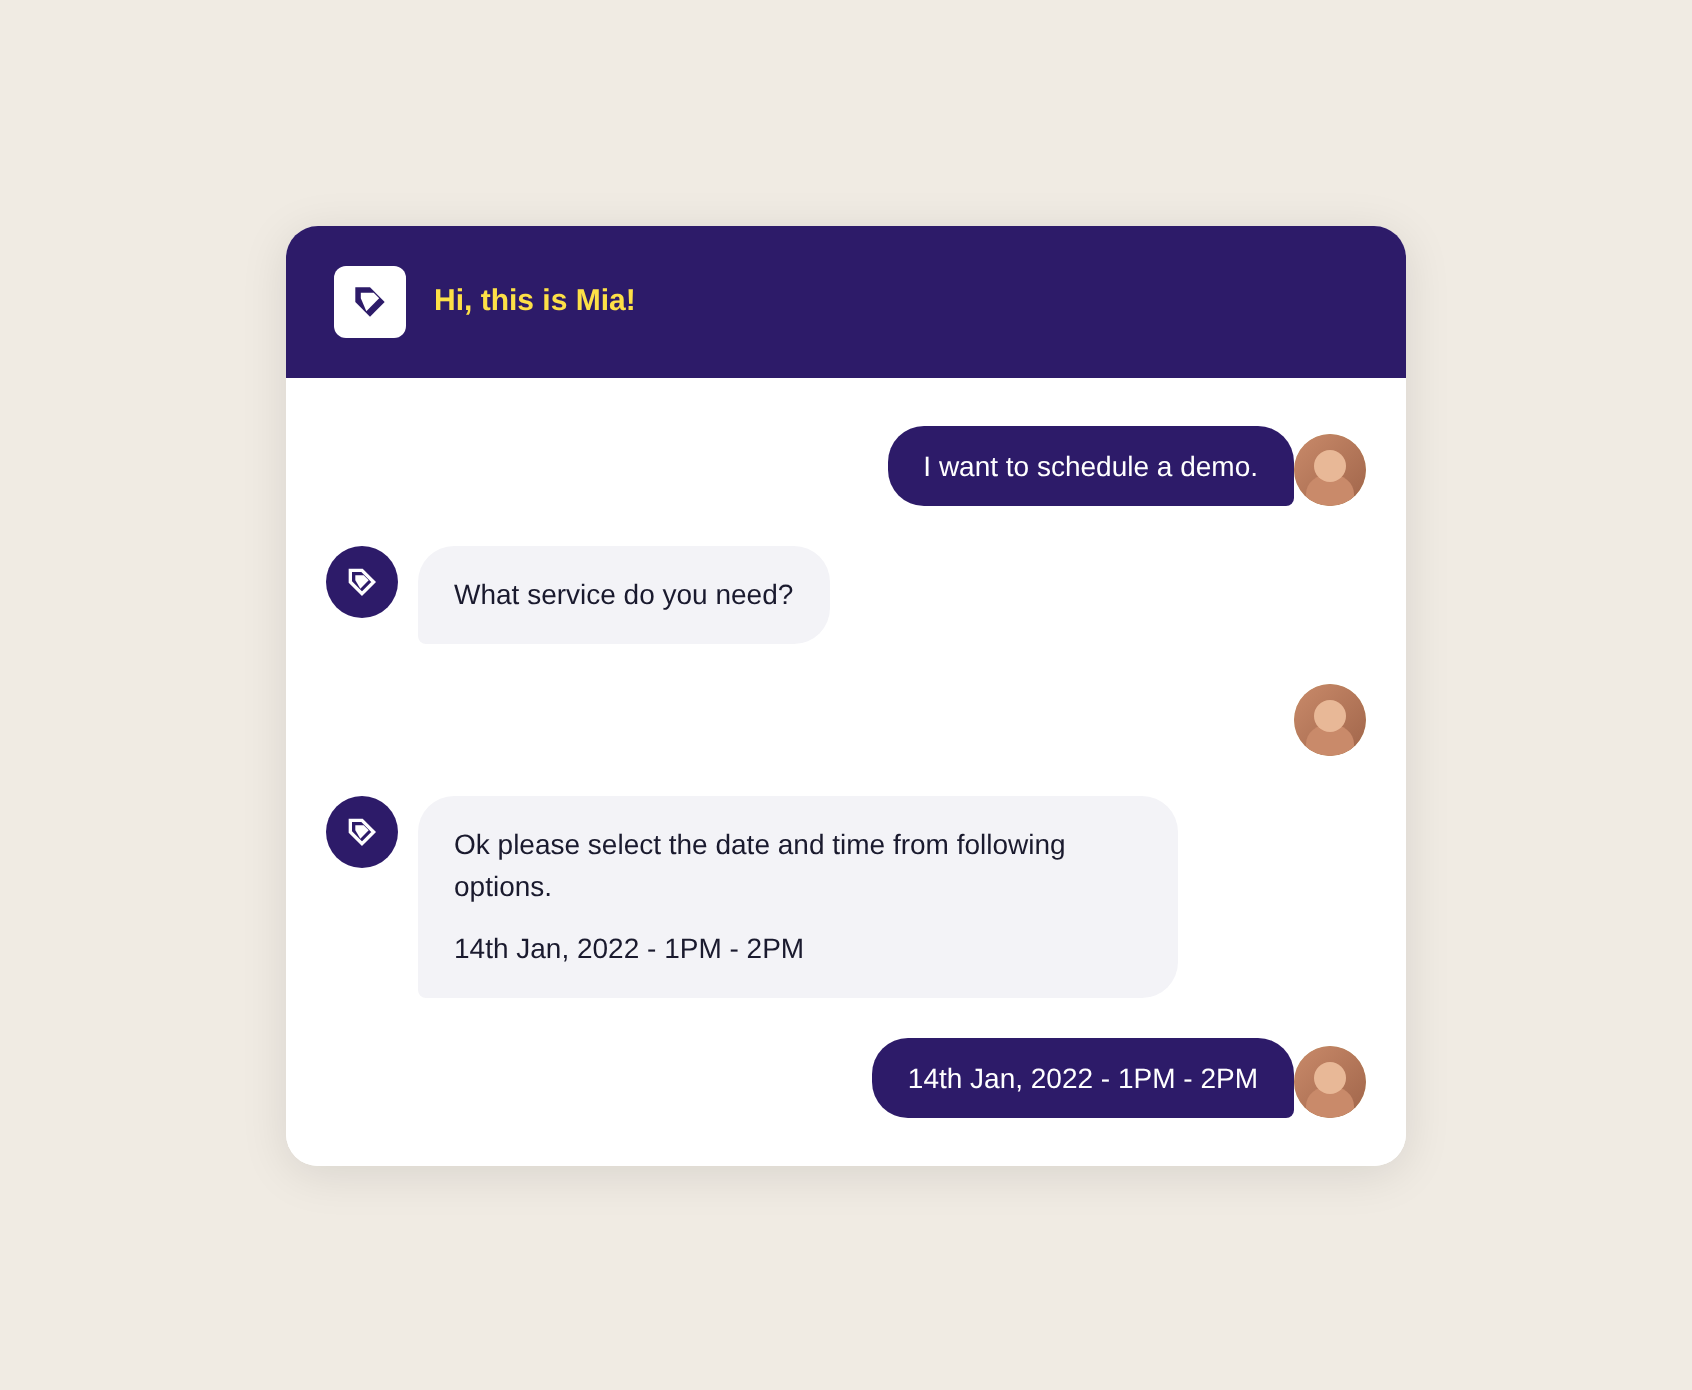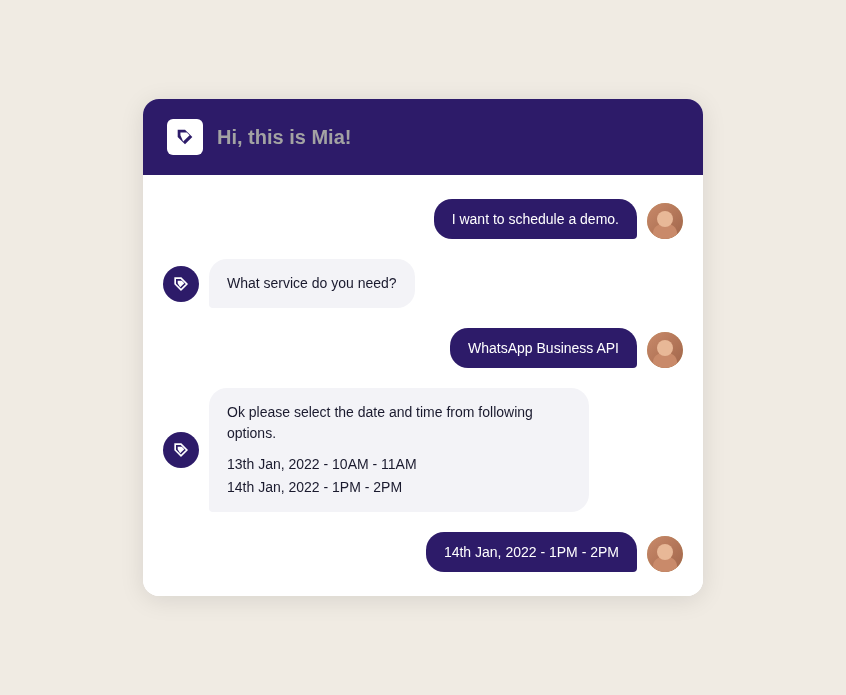--- a/index.html
+++ b/index.html
@@ -39,39 +39,38 @@
       justify-content: center;
       flex-shrink: 0;
     }
 
     .logo-icon svg {
       width: 22px;
       height: 22px;
     }
 
     .chat-header-title {
-      color: #a3a3a3;
-      font-size: 20px;
+      color: #fde047;
+      font-size: 15px;
       font-weight: 600;
     }
 
     .chat-body {
       padding: 24px 20px;
       display: flex;
       flex-direction: column;
       gap: 20px;
       background: #ffffff;
     }
 
     
     .message-row-user {
       display: flex;
       justify-content: flex-end;
       align-items: flex-end;
-      gap: 10px;
     }
 
     .bubble-user {
       background: #2d1b69;
       color: #ffffff;
       border-radius: 18px 18px 4px 18px;
       padding: 12px 18px;
       font-size: 14px;
       max-width: 340px;
     }
@@ -85,21 +84,21 @@
       flex-shrink: 0;
       display: flex;
       align-items: center;
       justify-content: center;
     }
 
     
     .message-row-bot {
       display: flex;
       justify-content: flex-start;
-      align-items: center;
+      align-items: flex-start;
       gap: 10px;
     }
 
     .bot-avatar {
       width: 36px;
       height: 36px;
       border-radius: 50%;
       background: #2d1b69;
       display: flex;
       align-items: center;
@@ -200,39 +199,35 @@
           <path d="M5 5 L12 5 L19 12 L12 19 L5 12 Z" fill="none" stroke="#ffffff" stroke-width="2"></path>
           <path d="M8 8 L13 8 L16 11 L11 16 L8 11 Z" fill="#ffffff"></path>
         </svg>
       </div>
       <div class="bubble-bot">
         <span>What service do you need?</span>
       </div>
     </div>
 
     <div class="message-row-user">
-      <div class="bubble-user">
-        <span>WhatsApp Business API</span>
-      </div>
       <div class="avatar">
         <div class="avatar-face"></div>
       </div>
     </div>
 
     <div class="message-row-bot">
       <div class="bot-avatar">
         <svg viewBox="0 0 24 24" fill="none" xmlns="http://www.w3.org/2000/svg">
           <path d="M5 5 L12 5 L19 12 L12 19 L5 12 Z" fill="none" stroke="#ffffff" stroke-width="2"></path>
           <path d="M8 8 L13 8 L16 11 L11 16 L8 11 Z" fill="#ffffff"></path>
         </svg>
       </div>
       <div class="bubble-bot">
         <span>Ok please select the date and time from following options.</span>
         <div class="options">
-          <span>13th Jan, 2022 - 10AM - 11AM</span>
           <span>14th Jan, 2022 - 1PM - 2PM</span>
         </div>
       </div>
     </div>
 
     <div class="message-row-user">
       <div class="bubble-user">
         <span>14th Jan, 2022 - 1PM - 2PM</span>
       </div>
       <div class="avatar">

